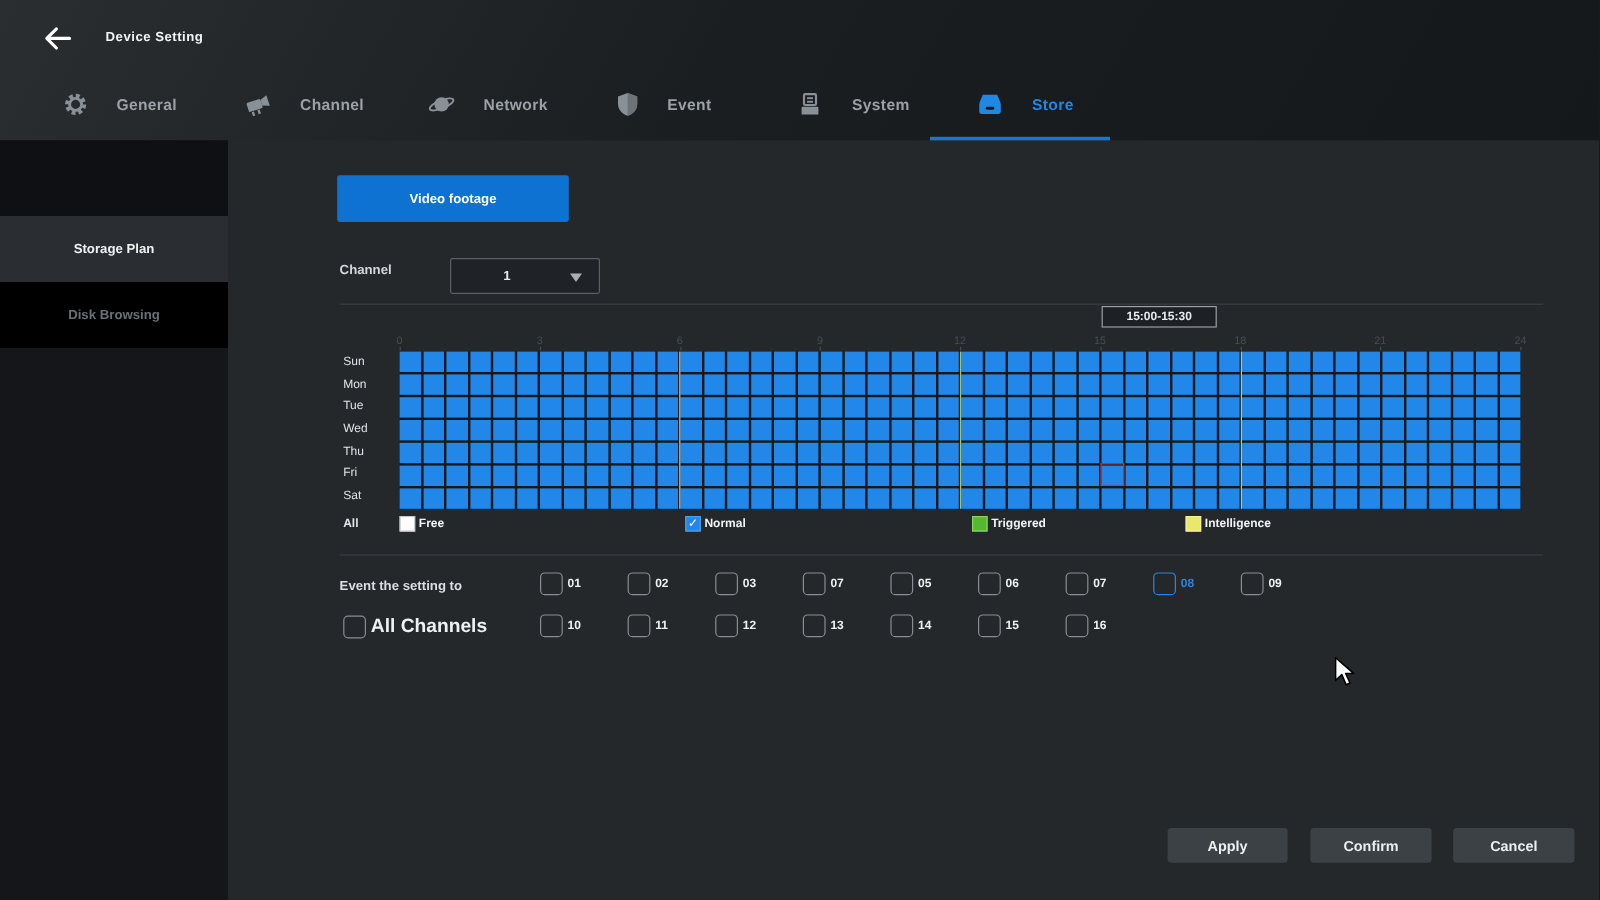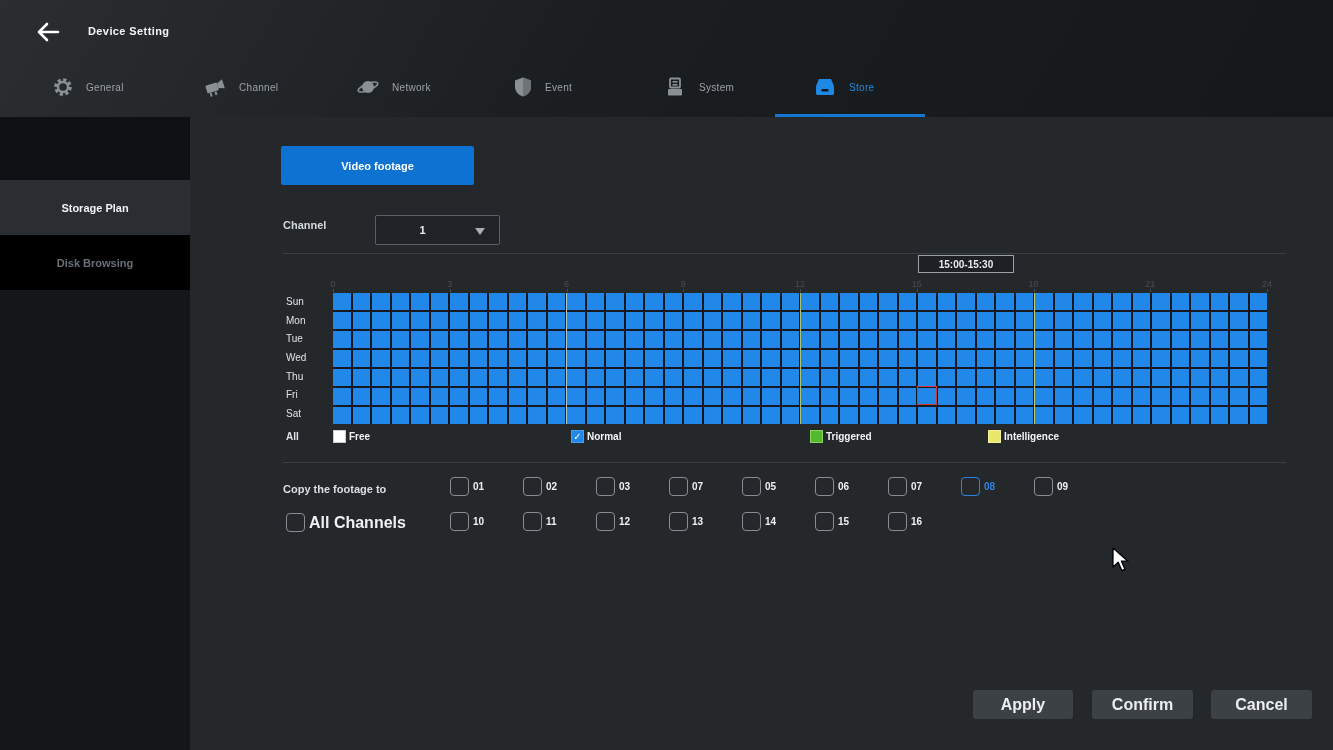--- a/index.html
+++ b/index.html
@@ -9,21 +9,21 @@
             background:#25282b; }
 
   
   .header { position:absolute; left:0; top:0; width:1333px; height:117px;
             background:linear-gradient(120deg,#2b2e31 0%,#1b1e21 45%,#15181b 100%); }
   .back-btn { position:absolute; left:34px; top:18px; width:28px; height:28px; cursor:pointer; }
   .win-title { position:absolute; left:88px; top:25px; font-size:11px; font-weight:bold;
                color:#f2f4f5; letter-spacing:.4px; }
 
   .tab { position:absolute; top:74px; height:26px; display:flex; align-items:center; gap:12px; cursor:pointer; }
-  .tab .tab-label { font-size:10px; font-weight:normal; color:#9aa1a7; letter-spacing:.3px; }
+  .tab .tab-label { font-size:13px; font-weight:bold; color:#9aa1a7; letter-spacing:.3px;margin-left:11px; }
   .tab.active .tab-label { color:#1e88e5; }
   .tab-underline { position:absolute; left:775px; top:114px; width:150px; height:3px; background:#1677d2; }
 
   
   .sidebar { position:absolute; left:0; top:117px; width:190px; height:633px; background:#141619; }
   .sidebar-topband { position:absolute; left:0; top:0; width:190px; height:63px; background:#0e1013; }
   .side-item { position:absolute; left:0; width:190px; height:55px; display:flex; align-items:center;
                justify-content:center; font-size:11px; font-weight:bold; cursor:pointer; }
   .side-item.active { top:63px; background:#2a2d32; color:#f0f2f4; }
   .side-item.inactive { top:118px; background:#000000; color:#6a7077; }
@@ -89,21 +89,21 @@
   .cbox { width:19px; height:19px; border:1.5px solid #878d93; border-radius:4px; background:transparent; }
   .clabel { margin-left:4px; font-size:10px; font-weight:bold; color:#eef0f2; }
   .chan.hl .cbox { border-color:#2d84e0; }
   .chan.hl .clabel { color:#2d84e0; }
   .allchan { position:absolute; left:286px; top:512px; height:21px; display:flex; align-items:center; cursor:pointer; }
   .allchan .clabel { font-size:16px; }
 
   
   .action-btn { position:absolute; top:690px; height:29px; background:#3c4146;
                 border:none; border-radius:3px; color:#eceef0; font-family:inherit;
-                font-size:16px; font-weight:bold; cursor:pointer; }
+                font-size:12px; font-weight:bold; cursor:pointer; }
   .btn-apply { left:973px; width:100px; }
   .btn-confirm { left:1092px; width:101px; }
   .btn-cancel { left:1211px; width:101px; }
 
   .cursor { position:absolute; left:1112px; top:547px; pointer-events:none; }
 </style>
 </head>
 <body>
 
 <div class="screen">
@@ -586,21 +586,21 @@
     <span class="lg-box lg-triggered"></span>
     <span class="lg-label">Triggered</span>
   </div>
   <div class="legend-item p3">
     <span class="lg-box lg-intel"></span>
     <span class="lg-label">Intelligence</span>
   </div>
 
   <div class="sep sep2"></div>
 
-  <div class="copy-label">Copy the footage to</div>
+  <div class="copy-label">Event the setting to</div>
   <div class="chan-row chan-row1" id="chan-row1">
       <div class="chan">
         <span class="cbox"></span>
         <span class="clabel">01</span>
       </div>
       <div class="chan">
         <span class="cbox"></span>
         <span class="clabel">02</span>
       </div>
       <div class="chan">

